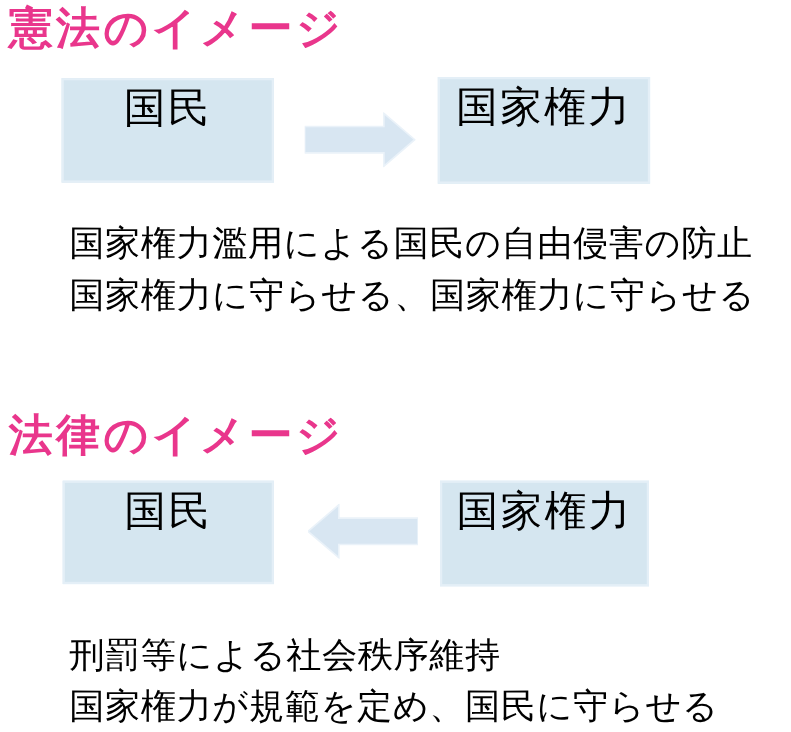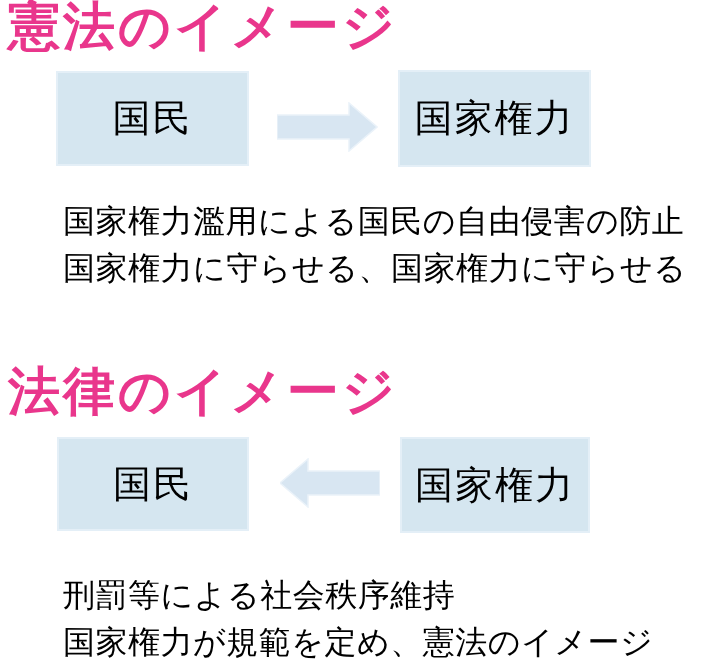--- a/index.html
+++ b/index.html
@@ -13,37 +13,36 @@
     position: relative;
     width: 719px;
     height: 665px;
     background: #ffffff;
     overflow: hidden;
   }
   .section-title {
     position: absolute;
     left: 8px;
     margin: 0;
-    font-size: 52px;
+    font-size: 40px;
     font-weight: bold;
     letter-spacing: 3px;
     line-height: 44px;
     color: #E9368C;
     white-space: nowrap;
   }
   #title-constitution { top: 4px; }
-  #title-law          { top: 374px; font-family: Liberation Mono, monospace; }
+  #title-law          { top: 374px; }
 
   .concept-box {
     position: absolute;
     background: #D5E6F0;
     border: 2px solid #E4EFF7;
     box-sizing: border-box;
     display: flex;
-    align-items: center;
     justify-content: center;
     font-size: 38px;
     letter-spacing: 2px;
     color: #000000;
     white-space: nowrap;
   }
   #box-citizens-1    { left: 56px;  top: 71px;  width: 193px; height: 95px; }
   #box-state-1       { left: 398px; top: 70px;  width: 193px; height: 97px; }
   #box-citizens-2    { left: 57px;  top: 437px; width: 192px; height: 94px; }
   #box-state-2       { left: 400px; top: 437px; width: 190px; height: 96px; }
@@ -106,16 +105,16 @@
   <svg class="arrow" id="arrow-left" viewBox="0 0 100 50" xmlns="http://www.w3.org/2000/svg">
     <polygon points="100,13 28,13 28,1 0,25 28,49 28,37 100,37" fill="#D8E6F2"></polygon>
   </svg>
 
   <div class="concept-box" id="box-state-2">
     <span>国家権力</span>
   </div>
 
   <div class="description" id="description-law">
     <span class="line">刑罰等による社会秩序維持</span>
-    <span class="line">国家権力が規範を定め、憲法のイメージ</span>
+    <span class="line">国家権力が規範を定め、国民に守らせる</span>
   </div>
 
 </div>
 
 </body></html>

